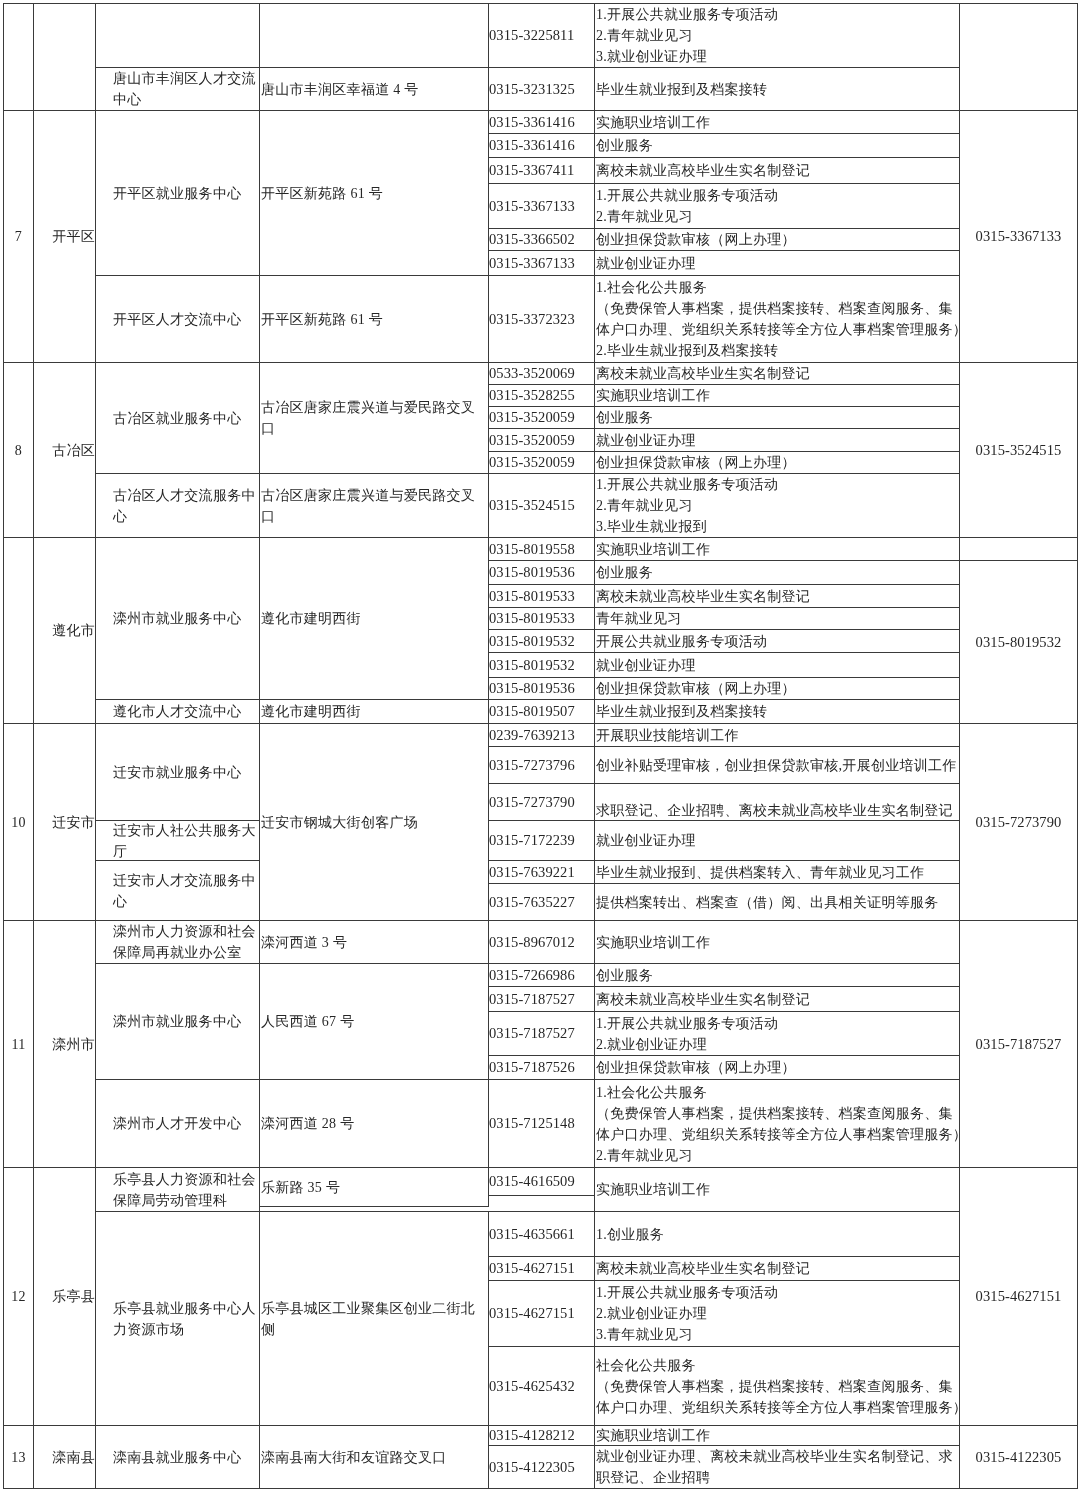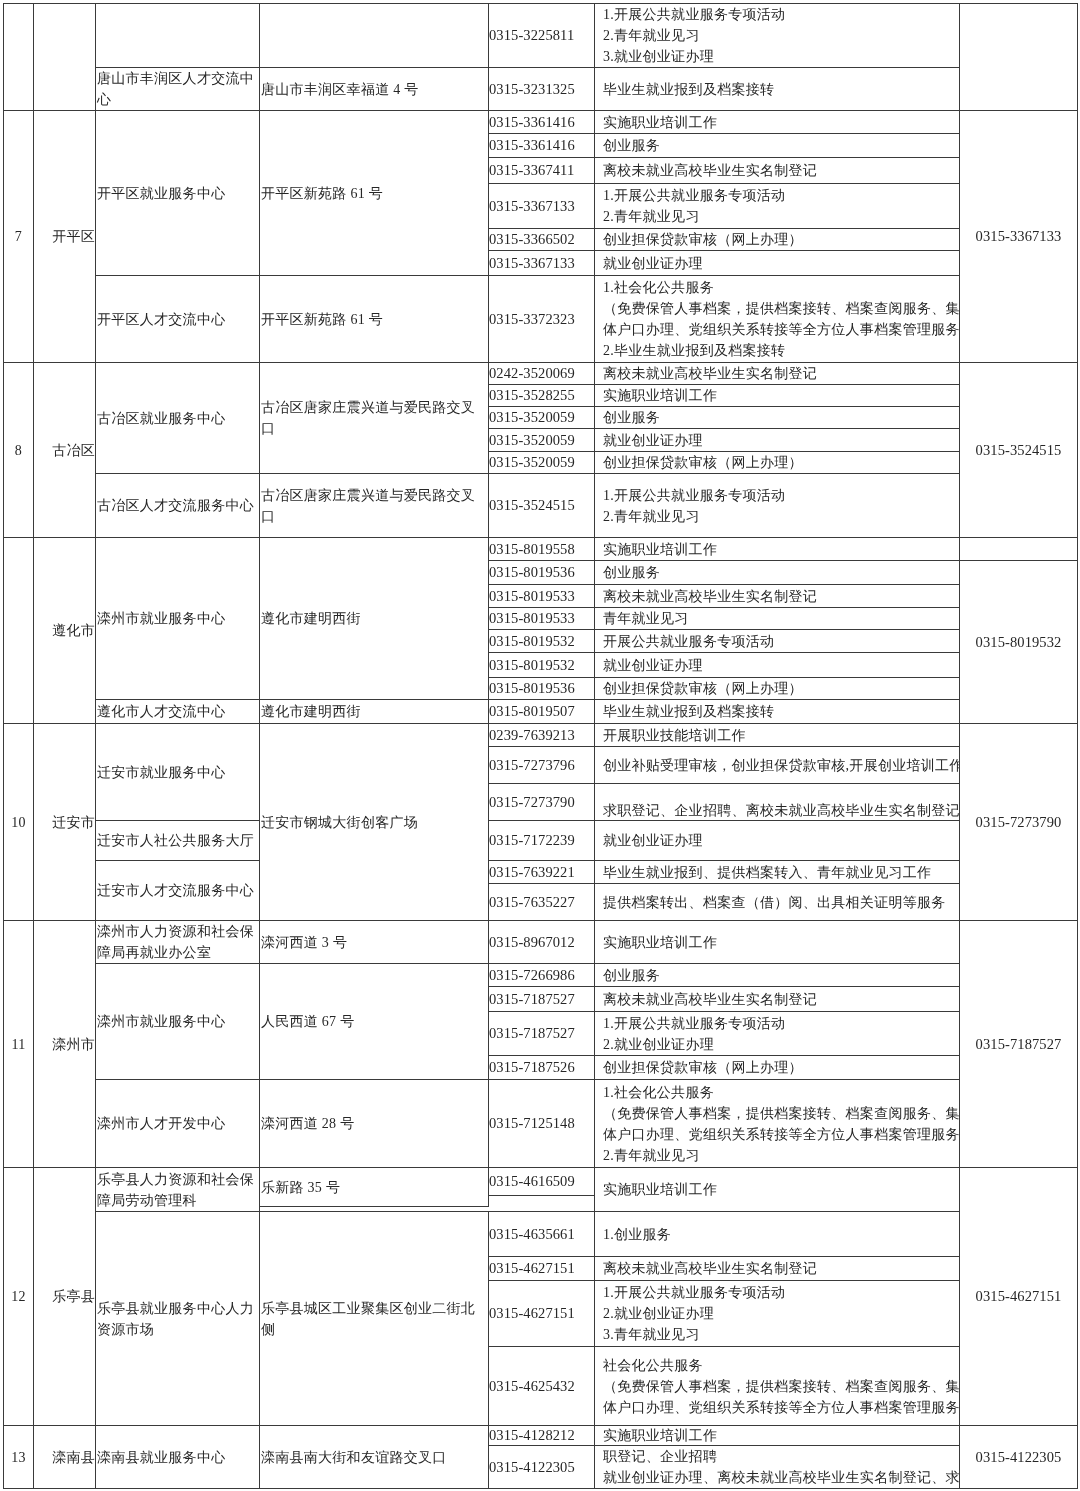--- a/index.html
+++ b/index.html
@@ -19,25 +19,25 @@
     border: 1px solid #3a3a3a;
     display: flex;
     align-items: center;
     background: #ffffff;
   }
   .c1 { left: 3px;   width: 31px;  justify-content: center; }
   .c2 { left: 33px;  width: 63px;  justify-content: flex-end; }
   .c3 { left: 95px;  width: 165px; justify-content: flex-start; padding-left: 1px; }
   .c4 { left: 259px; width: 230px; justify-content: flex-start; padding-left: 1px; }
   .c5 { left: 488px; width: 107px; justify-content: flex-start; font-size: 14.5px; }
-  .c6 { left: 594px; width: 366px; justify-content: center; padding-left: 8px; }
+  .c6 { left: 594px; width: 366px; justify-content: center; padding-left: 1px; }
   .c7 { left: 959px; width: 119px; justify-content: center; font-size: 14.5px; }
   .txt { line-height: 21px; letter-spacing: 0.27px; word-break: break-all; }
   .c5 .txt, .c7 .txt { letter-spacing: 0.1px; white-space: nowrap; }
-  .c3 .txt { width: 160px; }
+  .c3 .txt { width: 160px; margin-left: 16px; }
   .c4 .txt { width: 222px; }
   .lines { display: flex; flex-direction: column; width: 100%; }
   .ln { line-height: 21px; height: 21px; white-space: nowrap; overflow: hidden; letter-spacing: 0.27px; }
 </style>
 </head>
 <body>
 
 <div id="page">
 
   <div>
@@ -184,21 +184,21 @@
         <span class="txt">古冶区人才交流服务中心</span>
       </div>
     <div class="cell c4" style="top:362px;height:112px">
         <span class="txt">古冶区唐家庄震兴道与爱民路交叉口</span>
       </div>
     <div class="cell c4" style="top:473px;height:65px">
         <span class="txt">古冶区唐家庄震兴道与爱民路交叉口</span>
       </div>
 
     <div class="cell c5" style="top:362px;height:23px">
-        <span class="txt">0242-3520069</span>
+        <span class="txt">0533-3520069</span>
       </div>
     <div class="cell c6" style="top:362px;height:23px">
         <div class="lines">
       <div class="ln">离校未就业高校毕业生实名制登记</div>
     </div>
       </div>
     <div class="cell c5" style="top:384px;height:23px">
         <span class="txt">0315-3528255</span>
       </div>
     <div class="cell c6" style="top:384px;height:23px">
@@ -230,20 +230,21 @@
       <div class="ln">创业担保贷款审核（网上办理）</div>
     </div>
       </div>
     <div class="cell c5" style="top:473px;height:65px">
         <span class="txt">0315-3524515</span>
       </div>
     <div class="cell c6" style="top:473px;height:65px">
         <div class="lines">
       <div class="ln">1.开展公共就业服务专项活动</div>
       <div class="ln">2.青年就业见习</div>
+      <div class="ln">3.毕业生就业报到</div>
     </div>
       </div>
 
     <div class="cell c7" style="top:362px;height:176px">
         <span class="txt">0315-3524515</span>
       </div>
   </div>
 
   <div>
     <div class="cell c1" style="top:537px;height:187px">
@@ -586,22 +587,22 @@
     <div class="cell c6" style="top:1425px;height:21px">
         <div class="lines">
       <div class="ln">实施职业培训工作</div>
     </div>
       </div>
     <div class="cell c5" style="top:1445px;height:44px">
         <span class="txt">0315-4122305</span>
       </div>
     <div class="cell c6" style="top:1445px;height:44px">
         <div class="lines">
+      <div class="ln">就业创业证办理、离校未就业高校毕业生实名制登记、求</div>
       <div class="ln">职登记、企业招聘</div>
-      <div class="ln">就业创业证办理、离校未就业高校毕业生实名制登记、求</div>
     </div>
       </div>
 
     <div class="cell c7" style="top:1425px;height:64px">
         <span class="txt">0315-4122305</span>
       </div>
   </div>
 
 </div>
 

